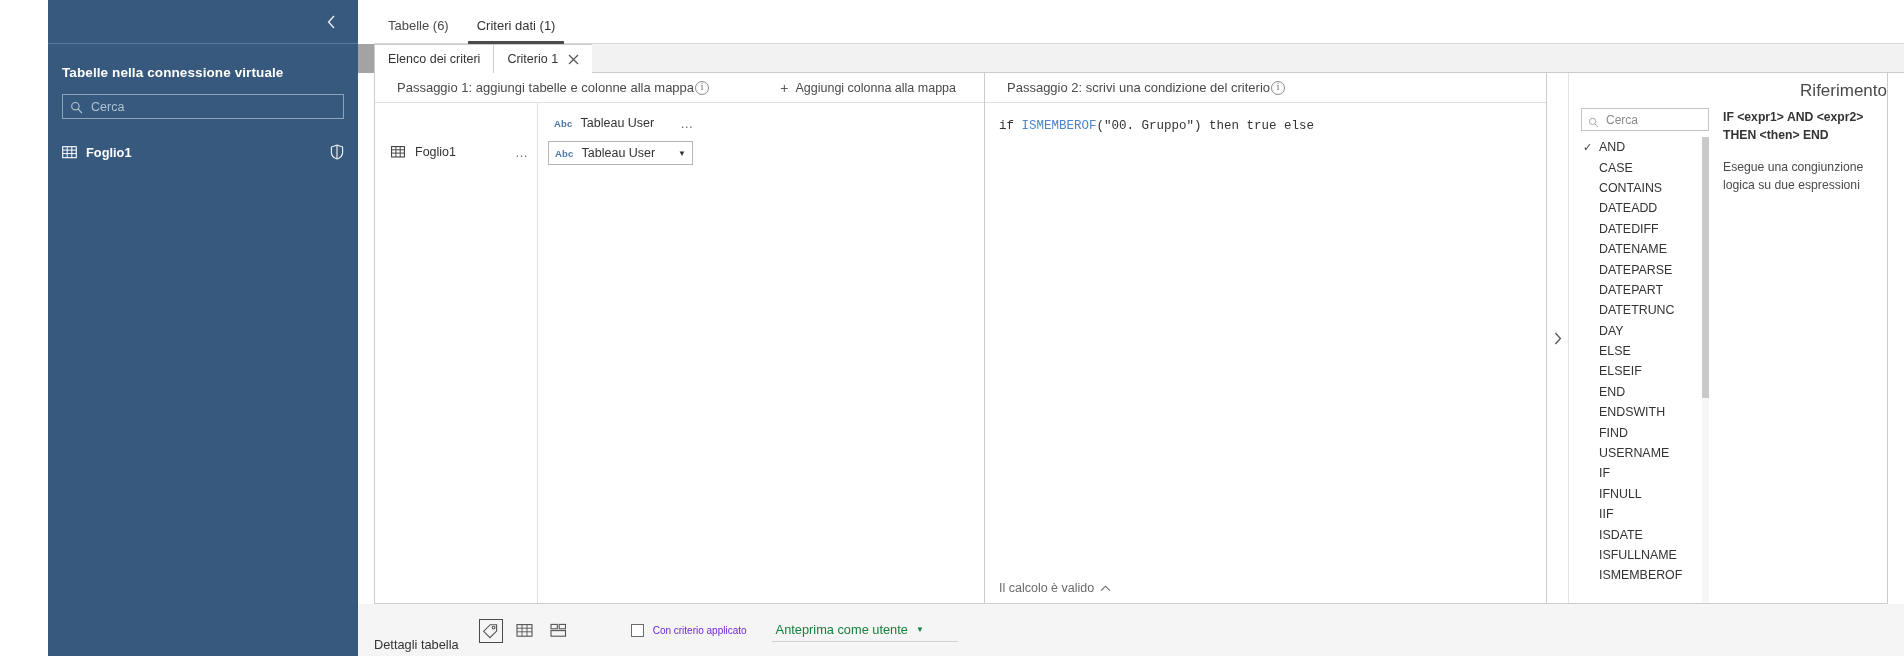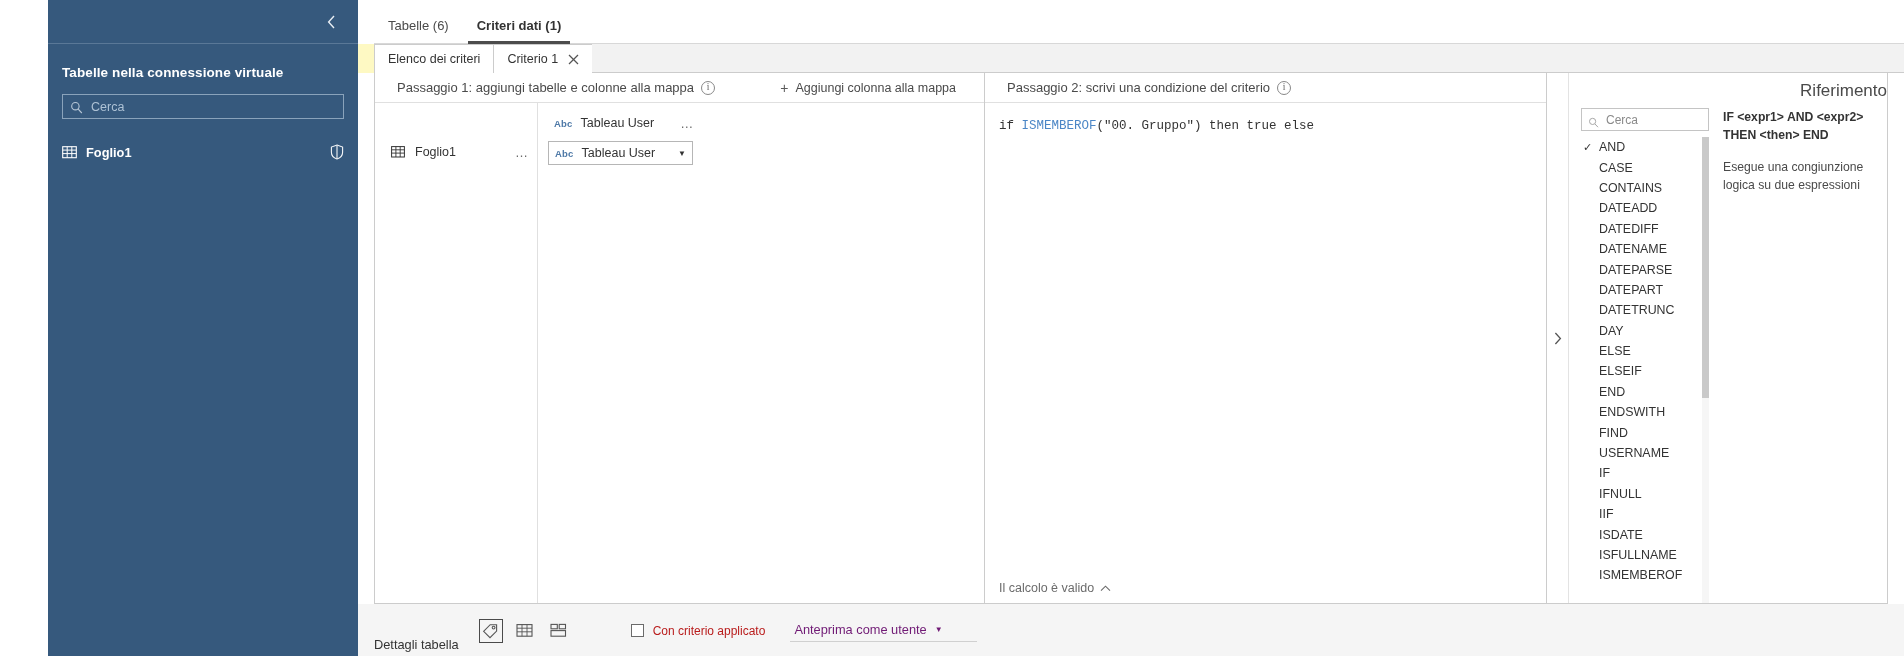--- a/index.html
+++ b/index.html
@@ -112,36 +112,36 @@
     height: 1px; background: #d8d8d8;
   }
   .ptab {
     font-size: 13px;
     color: #4a4a4a;
     padding: 0 14px 11px 14px;
     cursor: pointer;
     position: relative;
     white-space: nowrap;
   }
-  .ptab.active { color: #333333; font-weight: bold; }
+  .ptab.active { color: #333333; }
   .ptab.active::after {
     content: "";
     position: absolute;
     left: 5px; right: 5px; bottom: 0;
     height: 3px; background: #4c4c4c;
     z-index: 2;
   }
 
   
   .subtab-bar {
     height: 29px;
     display: flex;
     align-items: stretch;
     padding-left: 16px;
-    background: #fef9c3;
+    background: #a3a3a3;
     position: relative;
   }
   .subtab {
     display: flex;
     align-items: center;
     font-size: 12.5px;
     color: #333333;
     padding: 0 13px;
     background: #ffffff;
     border: 1px solid #cccccc;
@@ -185,21 +185,21 @@
   .panel-head {
     height: 30px;
     display: flex; align-items: center;
     border-bottom: 1px solid #e0e0e0;
     padding: 0 10px;
     flex: 0 0 auto;
     background:#ffffff;
   }
   .panel-head .ptitle {
     font-size: 13px; color: #4a4a4a;
-    display: flex; align-items: center; gap: 7px;
+    display: flex; align-items: center; gap: 1px;
     padding-left: 12px;
   }
   .info-i {
     width: 14px; height: 14px;
     border: 1px solid #888; border-radius: 50%;
     display: inline-flex; align-items: center; justify-content: center;
     font-size: 9.5px; color: #666; font-family: "Liberation Serif", serif;
     line-height: 1; cursor: pointer;
     flex: 0 0 auto;
   }
@@ -392,27 +392,27 @@
   }
   .bb-icon.selected { border: 1px solid #4a4a4a; }
   .bb-check-group {
     display: flex; align-items: center; margin-left: 60px; gap: 9px;
     cursor: pointer;
   }
   .bb-checkbox {
     width: 13px; height: 13px;
     border: 1px solid #6b6b6b; background: #ffffff;
   }
-  .bb-check-label { font-size: 12px; color: #b91c1c; }
+  .bb-check-label { font-size: 10px; color: #6d28d9; }
   .bb-preview {
     margin-left: 25px;
     display: flex; align-items: center; gap: 8px;
     border-bottom: 1px solid #d0d0d0;
     padding: 2px 34px 4px 4px;
-    color: #701a75;
+    color: #15803d;
     font-size: 12.8px;
     cursor: default;
   }
   .bb-preview .caret { font-size: 8px; }
 </style>
 </head>
 <body>
 
 <div class="app">
 

